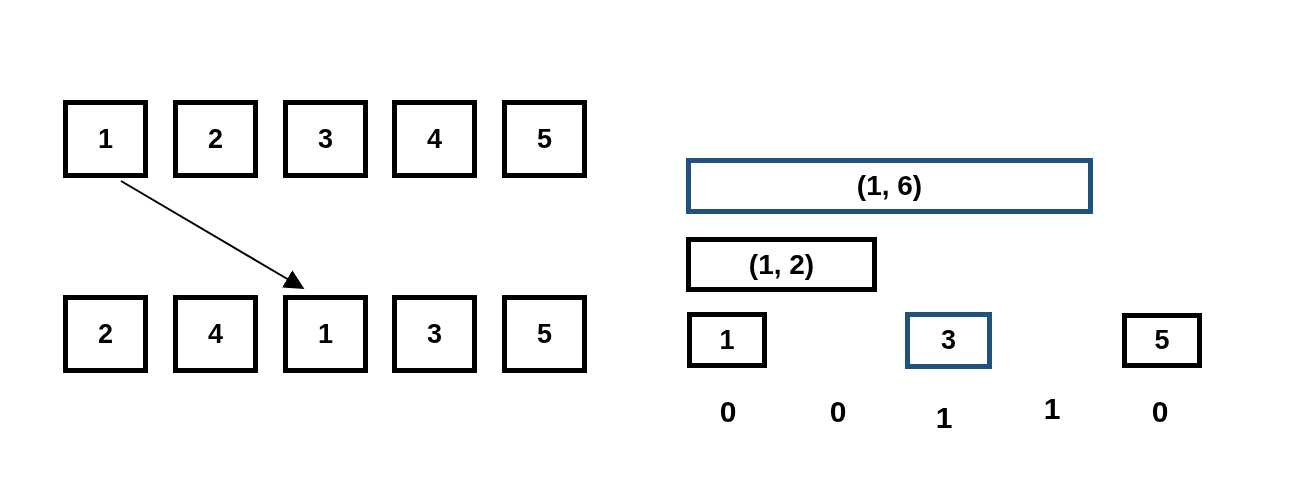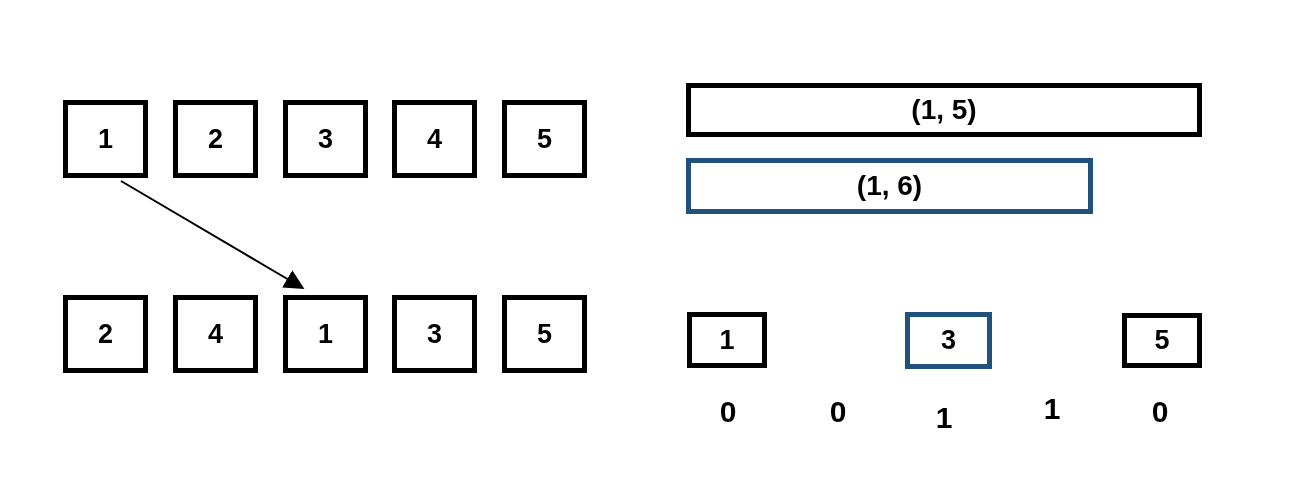--- a/index.html
+++ b/index.html
@@ -96,25 +96,25 @@
   <div class="box" style="left:283px; top:295px; width:85px; height:78px;">
       <span>1</span>
     </div>
   <div class="box" style="left:392px; top:295px; width:85px; height:78px;">
       <span>3</span>
     </div>
   <div class="box" style="left:502px; top:295px; width:85px; height:78px;">
       <span>5</span>
     </div>
 
-  <div class="bar" style="left:686px; top:83px;  width:516px; height:54px;">
-      <span>(1, 5)</span>
-    </div>
   <div class="bar blue" style="left:686px; top:158px; width:407px; height:56px;">
       <span>(1, 6)</span>
+    </div>
+  <div class="bar" style="left:686px; top:237px; width:191px; height:55px;">
+      <span>(1, 2)</span>
     </div>
 
   <div class="box" style="left:687px;  top:312px; width:80px; height:56px;">
       <span>1</span>
     </div>
   <div class="box blue" style="left:905px;  top:312px; width:87px; height:57px;">
       <span>3</span>
     </div>
   <div class="box" style="left:1122px; top:313px; width:80px; height:55px;">
       <span>5</span>

